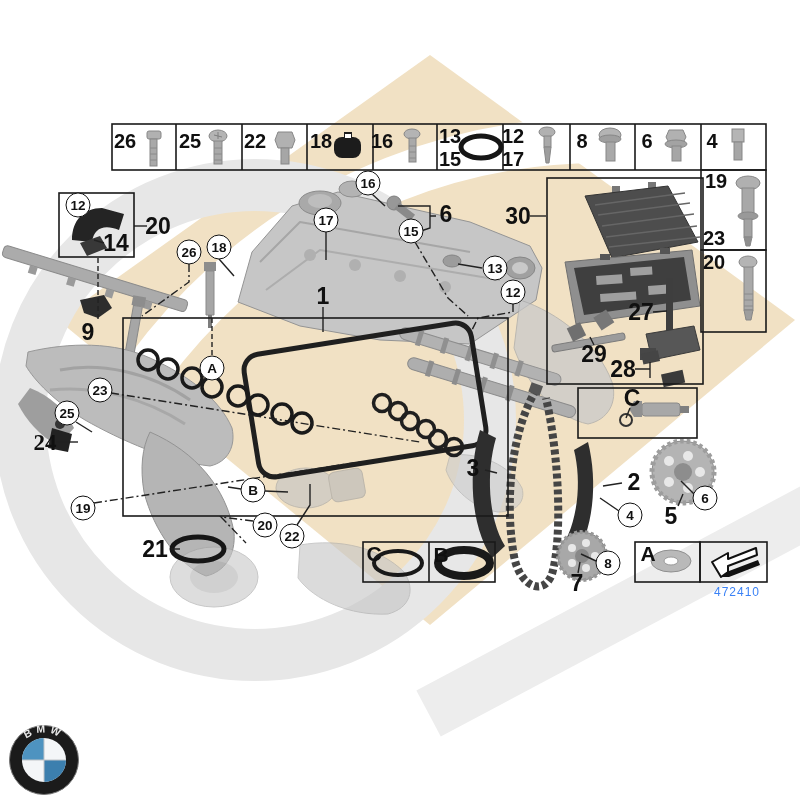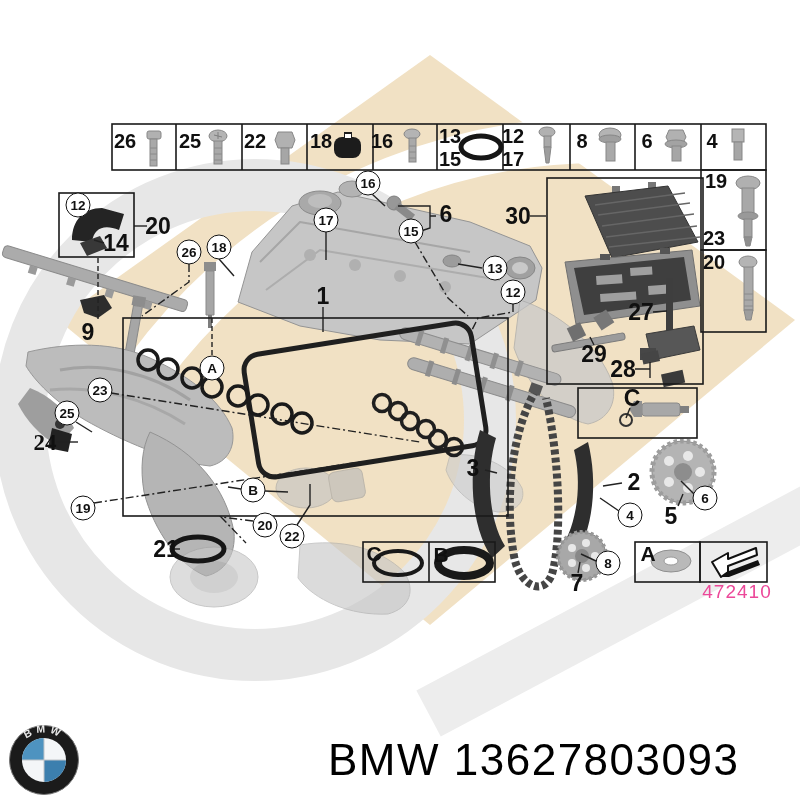--- a/index.html
+++ b/index.html
@@ -7,21 +7,21 @@
          font-family:"Liberation Sans",sans-serif;}
   .art{position:absolute;left:0;top:0;}
   .lbl{position:absolute;transform:translate(-50%,-50%);font-weight:bold;color:#101010;
        line-height:1;white-space:nowrap;z-index:5;}
   .k-cell{font-size:20px;}
   .k-plain{font-size:23px;}
   .k-letter{font-size:21px;}
   .k-circled{width:25px;height:25px;border:1.8px solid #101010;border-radius:50%;
              background:#fff;display:flex;align-items:center;justify-content:center;
              font-size:13.5px;box-sizing:border-box;}
-  .fig-num{position:absolute;transform:translate(-50%,-50%);font-size:19px;color:#ec4899;
+  .fig-num{position:absolute;transform:translate(-50%,-50%);font-size:12px;color:#3b82f6;
            letter-spacing:1px;z-index:5;}
   .caption{position:absolute;left:328px;top:735px;font-size:44px;letter-spacing:1.5px;
            color:#000;z-index:5;}
   .logo{position:absolute;left:8px;top:724px;z-index:5;}
 </style>
 </head>
 <body>
 
 <div class="stage">
 
@@ -377,21 +377,21 @@
       <div class="lbl k-circled" style="left: 253px; top: 490px;">B</div>
       <div class="lbl k-circled" style="left: 265px; top: 525px;">20</div>
       <div class="lbl k-circled" style="left: 292px; top: 536px;">22</div>
       <div class="lbl k-circled" style="left: 630px; top: 515px;">4</div>
       <div class="lbl k-circled" style="left: 705px; top: 498px;">6</div>
       <div class="lbl k-circled" style="left: 608px; top: 563px;">8</div>
       <div class="lbl k-plain" style="left: 158px; top: 226px;">20</div>
       <div class="lbl k-plain" style="left: 116px; top: 243px;">14</div>
       <div class="lbl k-plain" style="left: 88px; top: 332px;">9</div>
       <div class="lbl k-plain" style="left: 45px; top: 442px; font-family: Liberation Serif, serif;">24</div>
-      <div class="lbl k-plain" style="left: 166px; top: 549px;">21</div>
+      <div class="lbl k-plain" style="left: 155px; top: 549px;">21</div>
       <div class="lbl k-plain" style="left: 323px; top: 296px;">1</div>
       <div class="lbl k-plain" style="left: 446px; top: 214px;">6</div>
       <div class="lbl k-plain" style="left: 473px; top: 468px;">3</div>
       <div class="lbl k-plain" style="left: 634px; top: 482px;">2</div>
       <div class="lbl k-plain" style="left: 671px; top: 516px;">5</div>
       <div class="lbl k-plain" style="left: 577px; top: 583px;">7</div>
       <div class="lbl k-plain" style="left: 641px; top: 312px;">27</div>
       <div class="lbl k-plain" style="left: 594px; top: 354px;">29</div>
       <div class="lbl k-plain" style="left: 623px; top: 369px;">28</div>
       <div class="lbl k-plain" style="left: 518px; top: 216px;">30</div>
@@ -408,15 +408,14 @@
   <circle cx="36" cy="36" r="22" fill="#f4f6f8"></circle>
   <path d="M36,36 L36,14 A22,22 0 0 0 14,36 Z" fill="#4e93c0"></path>
   <path d="M36,36 L36,58 A22,22 0 0 0 58,36 Z" fill="#3c7fae"></path>
   <path d="M36,14 V58 M14,36 H58" stroke="#c0c4c8" stroke-width="1" fill="none"></path>
   <path id="logoArc" d="M13.5,20.2 A27.5,27.5 0 0 1 58.5,20.2" fill="none"></path>
   <text font-family="Liberation Sans, sans-serif" font-size="10.5" font-weight="bold" fill="#e8e8e8" letter-spacing="4">
     <textPath href="#logoArc" startOffset="50%" text-anchor="middle">BMW</textPath>
   </text>
 </svg>
 
-<div class="caption">BMW 13627803093</div>
 
 </div>
 
 </body></html>

